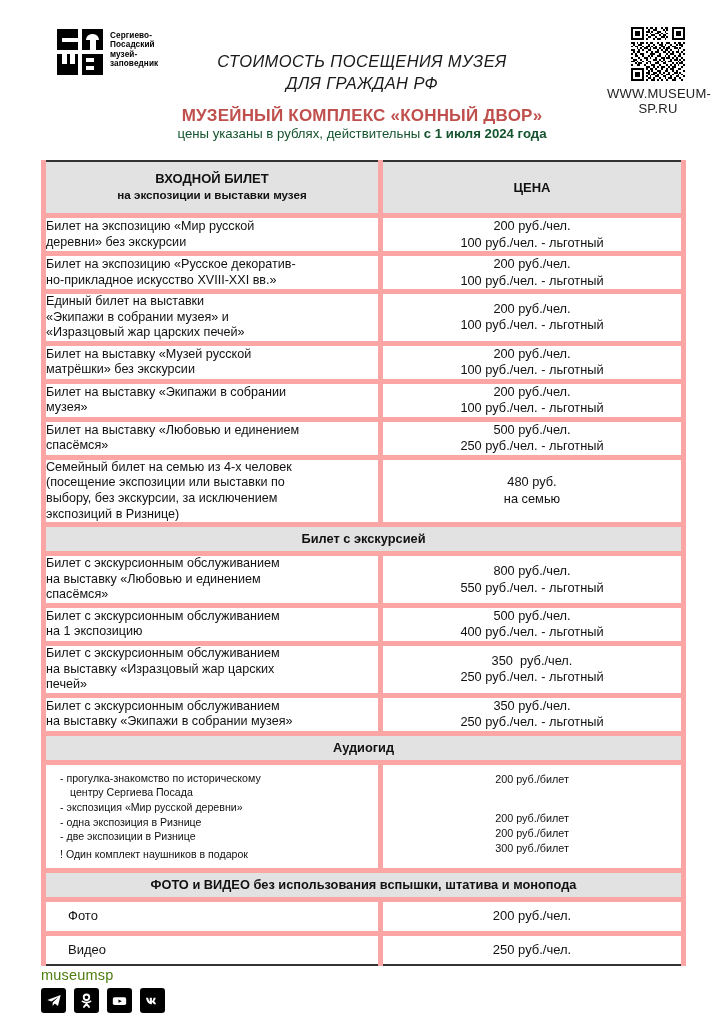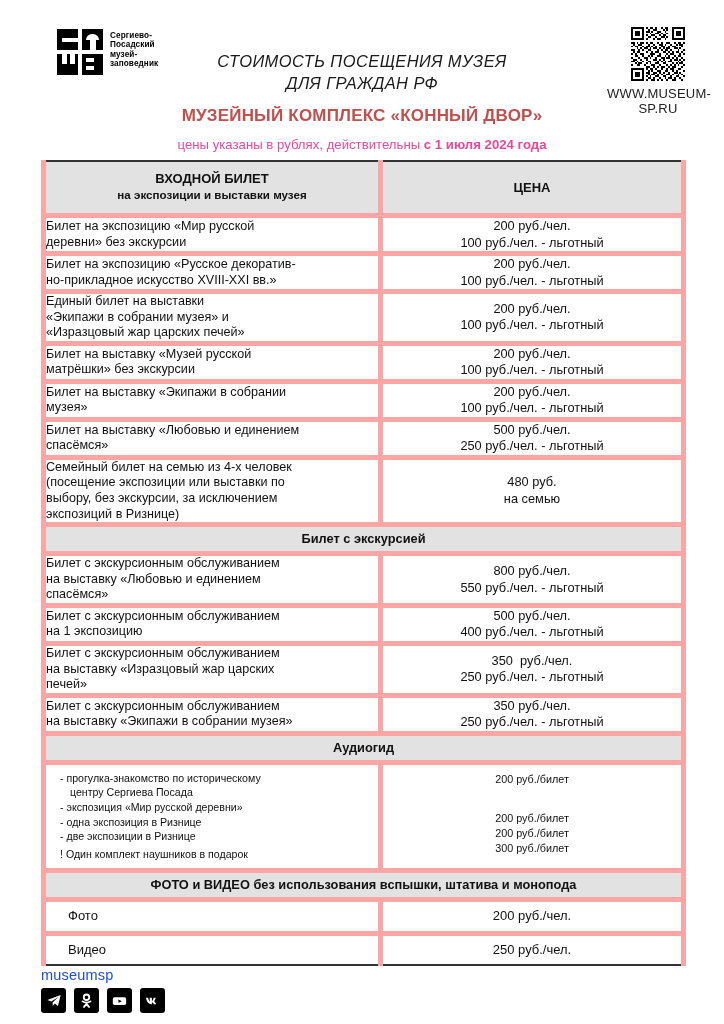--- a/index.html
+++ b/index.html
@@ -69,23 +69,22 @@
     font-style: italic;
   }
   .title-red {
     margin-top: 12px;
     font-size: 17px;
     font-weight: bold;
     letter-spacing: 0.2px;
     color: #C0504D;
   }
   .title-sub {
-    margin-top: 11px;
     font-size: 13.2px;
-    color: #ec4899;
+    color: #14532d;
   }
   .title-sub b { font-weight: bold; }
 
   .qr-wrap {
     position: absolute;
     right: 15px;
     top: 27px;
     width: 102px;
     text-align: center;
   }
@@ -188,21 +187,21 @@
   tr.last-row td { border-bottom: 2px solid #333333; }
 
   
   .footer {
     position: absolute;
     left: 41px;
     top: 967px;
   }
   .footer-name {
     font-size: 14.5px;
-    color: #1d4ed8;
+    color: #4d7c0f;
     letter-spacing: 0.2px;
   }
   .social-row {
     margin-top: 5px;
     display: flex;
     gap: 8px;
   }
   .social-icon {
     width: 25px;
     height: 25px;

